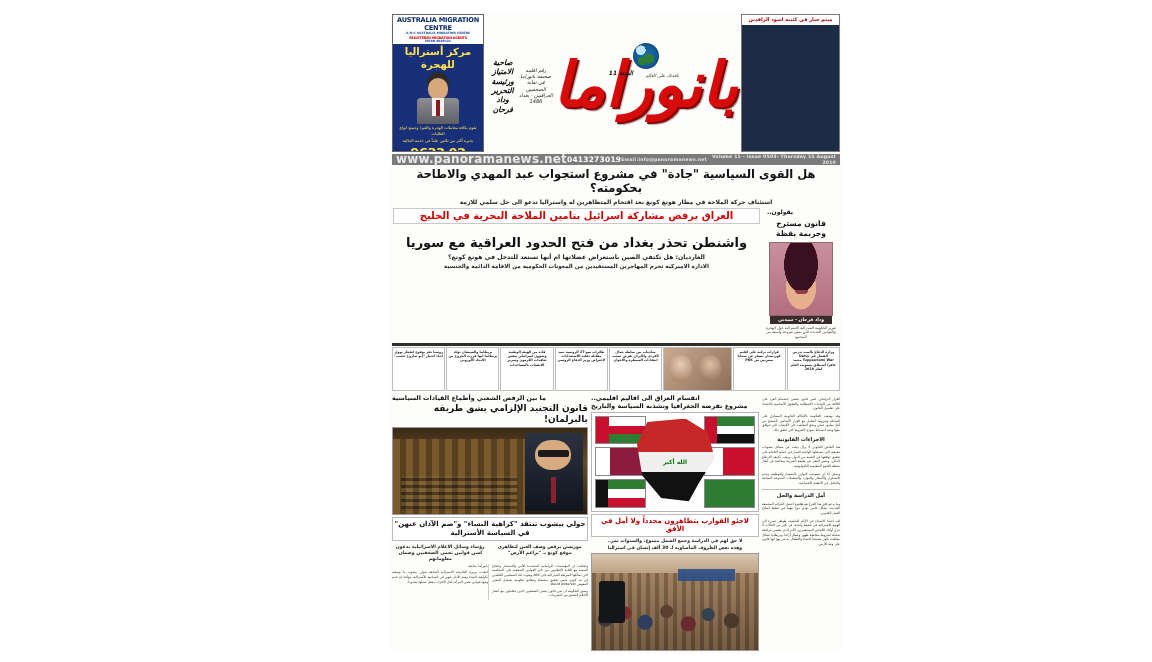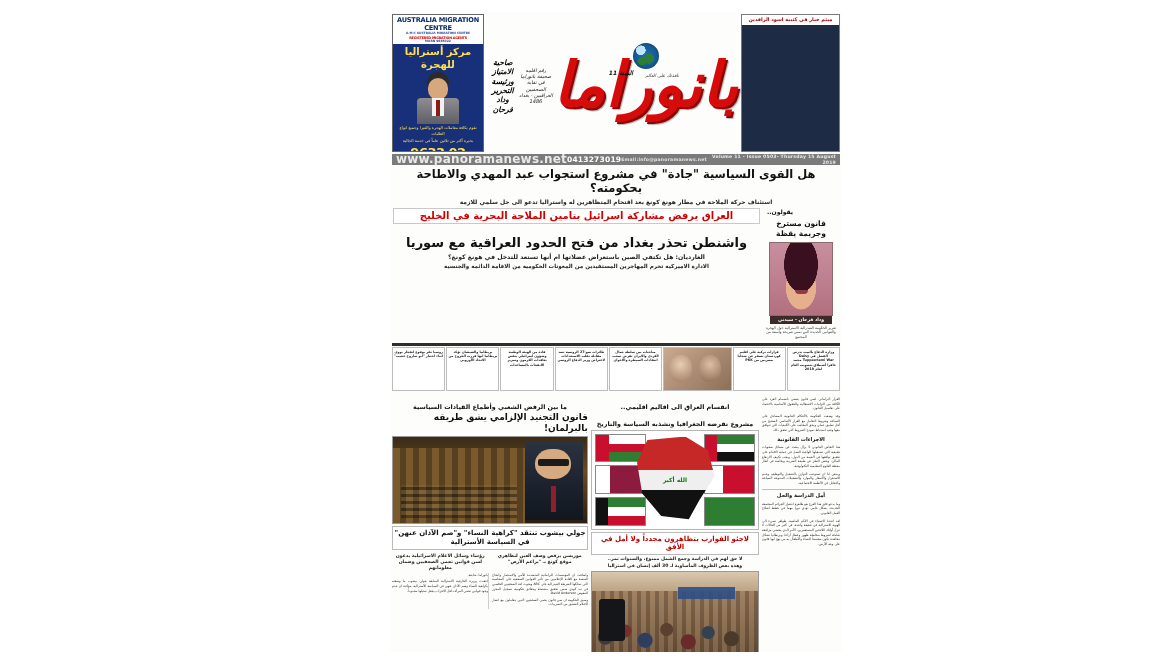--- a/index.html
+++ b/index.html
@@ -142,21 +142,21 @@
   .tick.photo .f1,.tick.photo .f2{position:absolute;top:18%;width:34%;height:64%;border-radius:45%;}
   .tick.photo .f1{left:8%;background:radial-gradient(circle at 50% 35%,#e8cdb4,#9d7a5f);}
   .tick.photo .f2{left:52%;background:radial-gradient(circle at 50% 35%,#ddbfa4,#8a6a52);}
 
   
   .grid{display:flex;flex-direction:row-reverse;gap:3px;margin:3px 2px 0;}
   .colA{width:196px;}   
   .colB{width:168px;}   
   .colC{flex:1;}        
 
-  .kick{font-size:6.4px;font-weight:bold;color:#111;text-align:center;line-height:1.25;margin-top:9px;}
+  .kick{font-size:6.4px;font-weight:bold;color:#111;text-align:left;line-height:1.25;}
   .bigh{font-size:9px;font-weight:bold;color:#111;text-align:right;line-height:1.25;margin-top:1px;}
   .lead{font-size:4.6px;font-weight:bold;color:#222;text-align:center;line-height:1.3;margin-top:1px;}
 
   .photo-parl{height:86px;margin-top:2px;position:relative;overflow:hidden;border:1px solid #9a9a9a;
     background:linear-gradient(#3a2a18,#6b4a22 40%,#2a1d10);}
   .photo-parl .hall{position:absolute;left:0;right:32%;top:12%;bottom:0;
     background:repeating-linear-gradient(90deg,#7a5a2c 0 7px,#56401f 7px 13px);}
   .photo-parl .rows{position:absolute;left:4%;right:36%;bottom:6%;height:38%;
     background:repeating-linear-gradient(0deg,rgba(0,0,0,.35) 0 3px,rgba(255,255,255,.05) 3px 7px);}
   .photo-parl .man{position:absolute;right:2%;top:6%;width:30%;height:90%;

